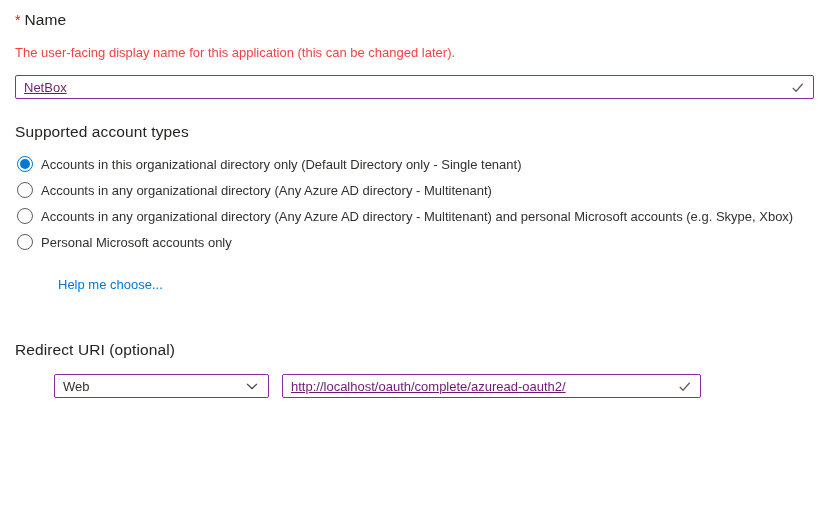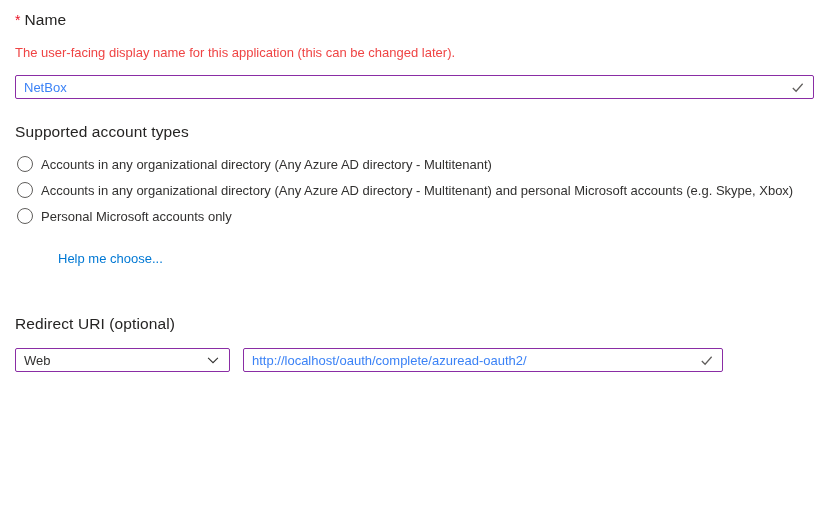--- a/index.html
+++ b/index.html
@@ -17,21 +17,21 @@
   .required-asterisk { color: #e81123; margin-right: 4px; font-size: 14px; }
   .desc { margin-top: 14px; color: #ef4444; line-height: 19px; }
 
   .field-box {
     display: flex; align-items: center;
     height: 24px; border: 1px solid #8a2da5; border-radius: 2px;
     background: #fff; padding: 0 8px; cursor: text;
   }
   .field-box input {
     flex: 1; border: none; outline: none; background: transparent;
-    font: inherit; color: #3b82f6; padding: 0; min-width: 0;
+    font: inherit; color: #701a75; padding: 0; min-width: 0; text-decoration: underline;
   }
   .check-icon { flex: none; margin-left: 8px; display: flex; align-items: center; }
 
   .name-input-box { margin-top: 13px; width: 799px; }
 
   .section-gap-1 { margin-top: 24px; }
   .question { margin-top: 21px; }
 
   .radio-list { margin-top: 13px; }
   .radio-row {
@@ -52,25 +52,25 @@
 
   .help-link {
     margin-top: 25px; color: #0078d4; cursor: pointer; width: max-content; margin-left: 43px;
   }
 
   .section-gap-2 { margin-top: 49px; }
   .redirect-desc { margin-top: 14px; width: 802px; line-height: 19px; }
 
   .redirect-row { margin-top: 15px; display: flex; align-items: center; }
   .platform-select {
-    width: 215px; cursor: pointer;
+    width: 215px; cursor: pointer; margin-left: 39px;
   }
   .platform-select .select-text { flex: 1; color: #323130; }
   .chevron-icon { flex: none; display: flex; align-items: center; }
-  .uri-box { width: 480px; margin-left: 13px; }
+  .uri-box { width: 419px; margin-left: 13px; }
 </style>
 </head>
 <body>
 
 <div>
   <div class="section-title">
     <span class="required-asterisk">*</span><span>Name</span>
   </div>
   <div class="desc">The user-facing display name for this application (this can be changed later).</div>
   <div class="field-box name-input-box">
@@ -79,20 +79,24 @@
       <svg width="15" height="15" viewBox="0 0 16 16">
           <polyline points="3,8.5 6.5,12 13.5,4" fill="none" stroke="#605e5c" stroke-width="1.3"></polyline>
         </svg>
     </span>
   </div>
 </div>
 
 <div>
   <div class="section-title section-gap-1">Supported account types</div>
   <div class="radio-list">
+    <div class="radio-row">
+      <span class="radio checked"></span>
+      <span class="radio-label">Accounts in this organizational directory only (Default Directory only - Single tenant)</span>
+    </div>
     <div class="radio-row">
       <span class="radio"></span>
       <span class="radio-label">Accounts in any organizational directory (Any Azure AD directory - Multitenant)</span>
     </div>
     <div class="radio-row">
       <span class="radio"></span>
       <span class="radio-label">Accounts in any organizational directory (Any Azure AD directory - Multitenant) and personal Microsoft accounts (e.g. Skype, Xbox)</span>
     </div>
     <div class="radio-row">
       <span class="radio"></span>

